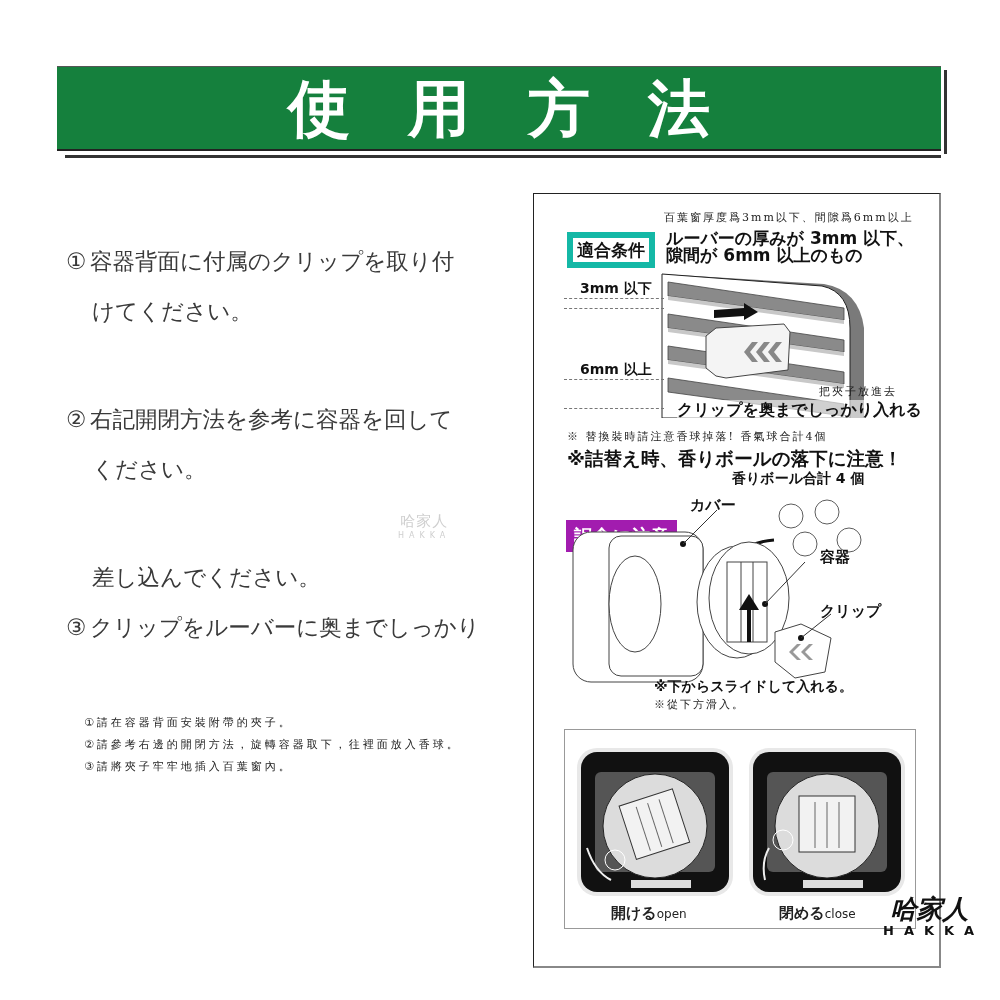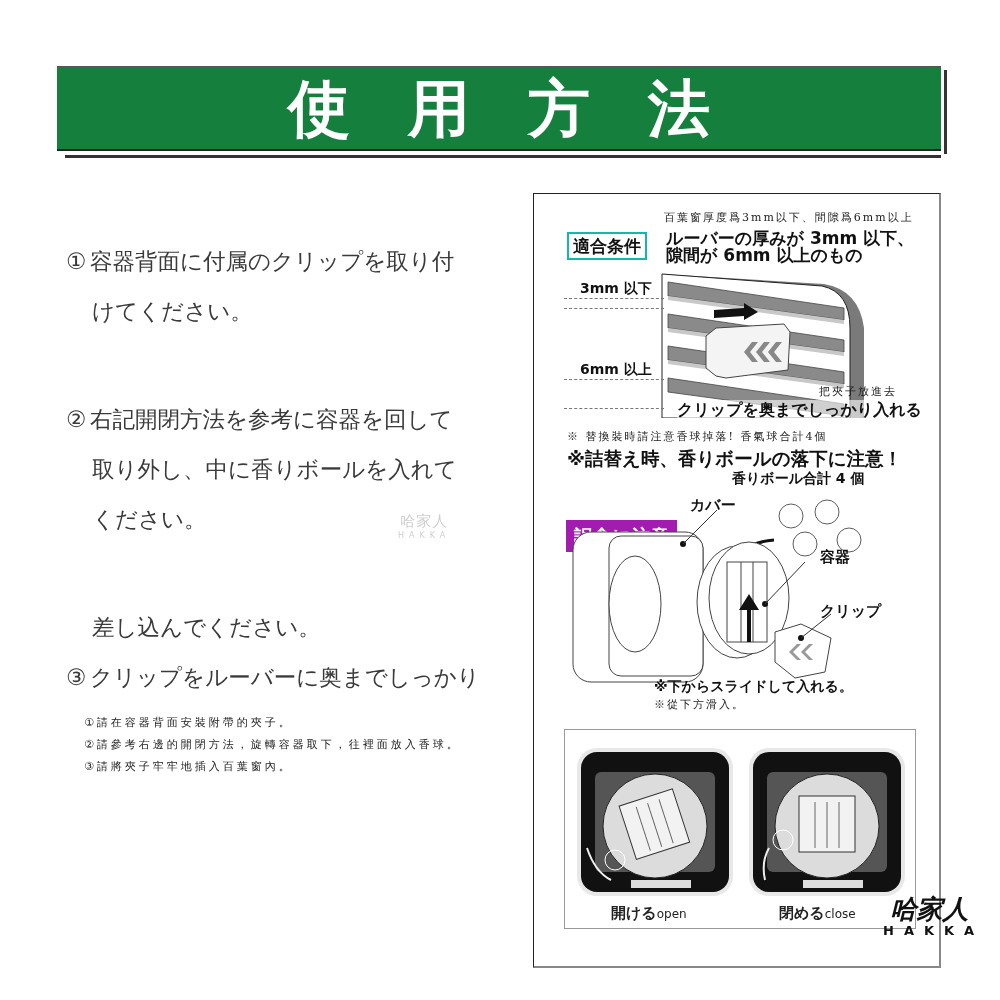--- a/index.html
+++ b/index.html
@@ -23,21 +23,21 @@
   .notes { position:absolute; left:84px; top:712px; font-size:11px; line-height:22px; color:#222; letter-spacing:3px; }
   .watermark-mid { position:absolute; left:398px; top:512px; color:#cfcfcf; text-align:center; }
   .watermark-mid .wm-kanji { font-size:15px; font-family:"DejaVu Serif", serif; letter-spacing:1px; }
   .watermark-mid .wm-latin { font-size:8px; letter-spacing:5px; }
 
   
   .panel { position:absolute; left:533px; top:193px; width:405px; height:772px; border:1px solid #222;
            border-right:2px solid #888; border-bottom:2px solid #888; background:#fff; }
   .p-abs { position:absolute; }
   .cn-small { font-size:11px; color:#222; letter-spacing:2px; white-space:nowrap; font-family:"DejaVu Serif", serif; }
-  .badge-outline { border:2px solid #14b8a6; padding:0 4px; font-weight:bold; font-size:17px; color:#111; background:#fff; line-height:24px; }
+  .badge-outline { border:6px solid #14b8a6; padding:0 4px; font-weight:bold; font-size:17px; color:#111; background:#fff; line-height:24px; }
   .bold-jp { font-weight:bold; color:#111; white-space:nowrap; }
   .badge-dark { background:#a21caf; color:#fff; font-weight:bold; font-size:19px; padding:3px 8px; line-height:26px;margin-top:44px; }
   .dim-label { font-size:14px; font-weight:bold; color:#111; }
   .dash { border-top:1px dashed #777; height:0; }
 
   .section-frame { position:absolute; left:30px; top:535px; width:350px; height:198px; border:1px solid #999; }
   .section-title { position:absolute; left:0; right:0; top:-14px; text-align:center; }
   .section-title span { background:#fff; padding:0 10px; font-size:18px; font-weight:bold; color:#222; }
 
   .knob-box { position:absolute; width:148px; height:140px; border-radius:16px; background:#111;
@@ -58,21 +58,20 @@
 <div class="banner-side"></div>
 <div class="banner-rule"></div>
 
 <div class="steps">
   <div class="step">
     <span class="line"><span class="num">①</span><span>容器背面に付属のクリップを取り付</span></span>
     <span class="line indent">けてください。</span>
   </div>
   <div class="step">
     <span class="line"><span class="num">②</span><span>右記開閉方法を参考に容器を回して</span></span>
-    <span class="line indent">取り外し、中に香りボールを入れて</span>
     <span class="line indent">ください。</span>
   </div>
   <div class="step">
     <span class="line indent">差し込んでください。</span>
     <span class="line"><span class="num">③</span><span>クリップをルーバーに奥までしっかり</span></span>
   </div>
 </div>
 
 <div class="watermark-mid">
   <div class="wm-kanji">哈家人</div>

